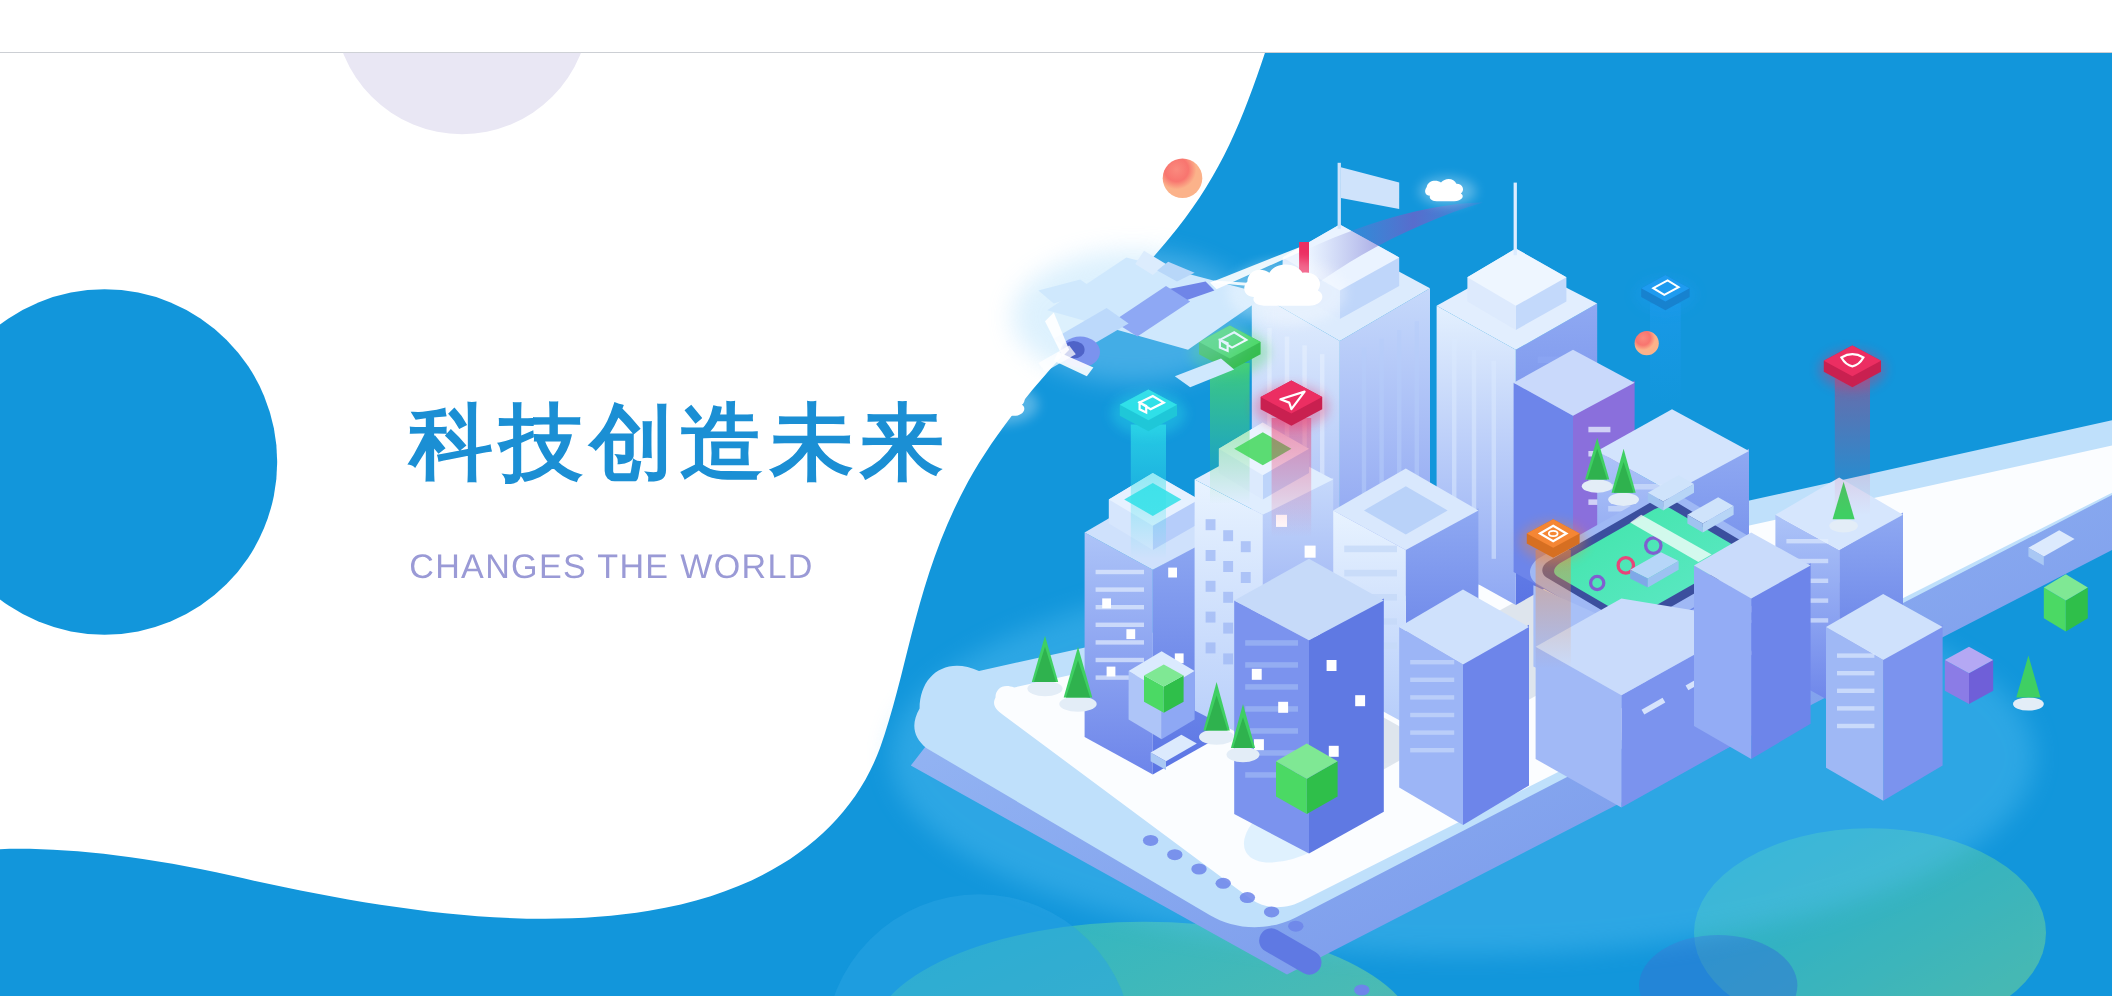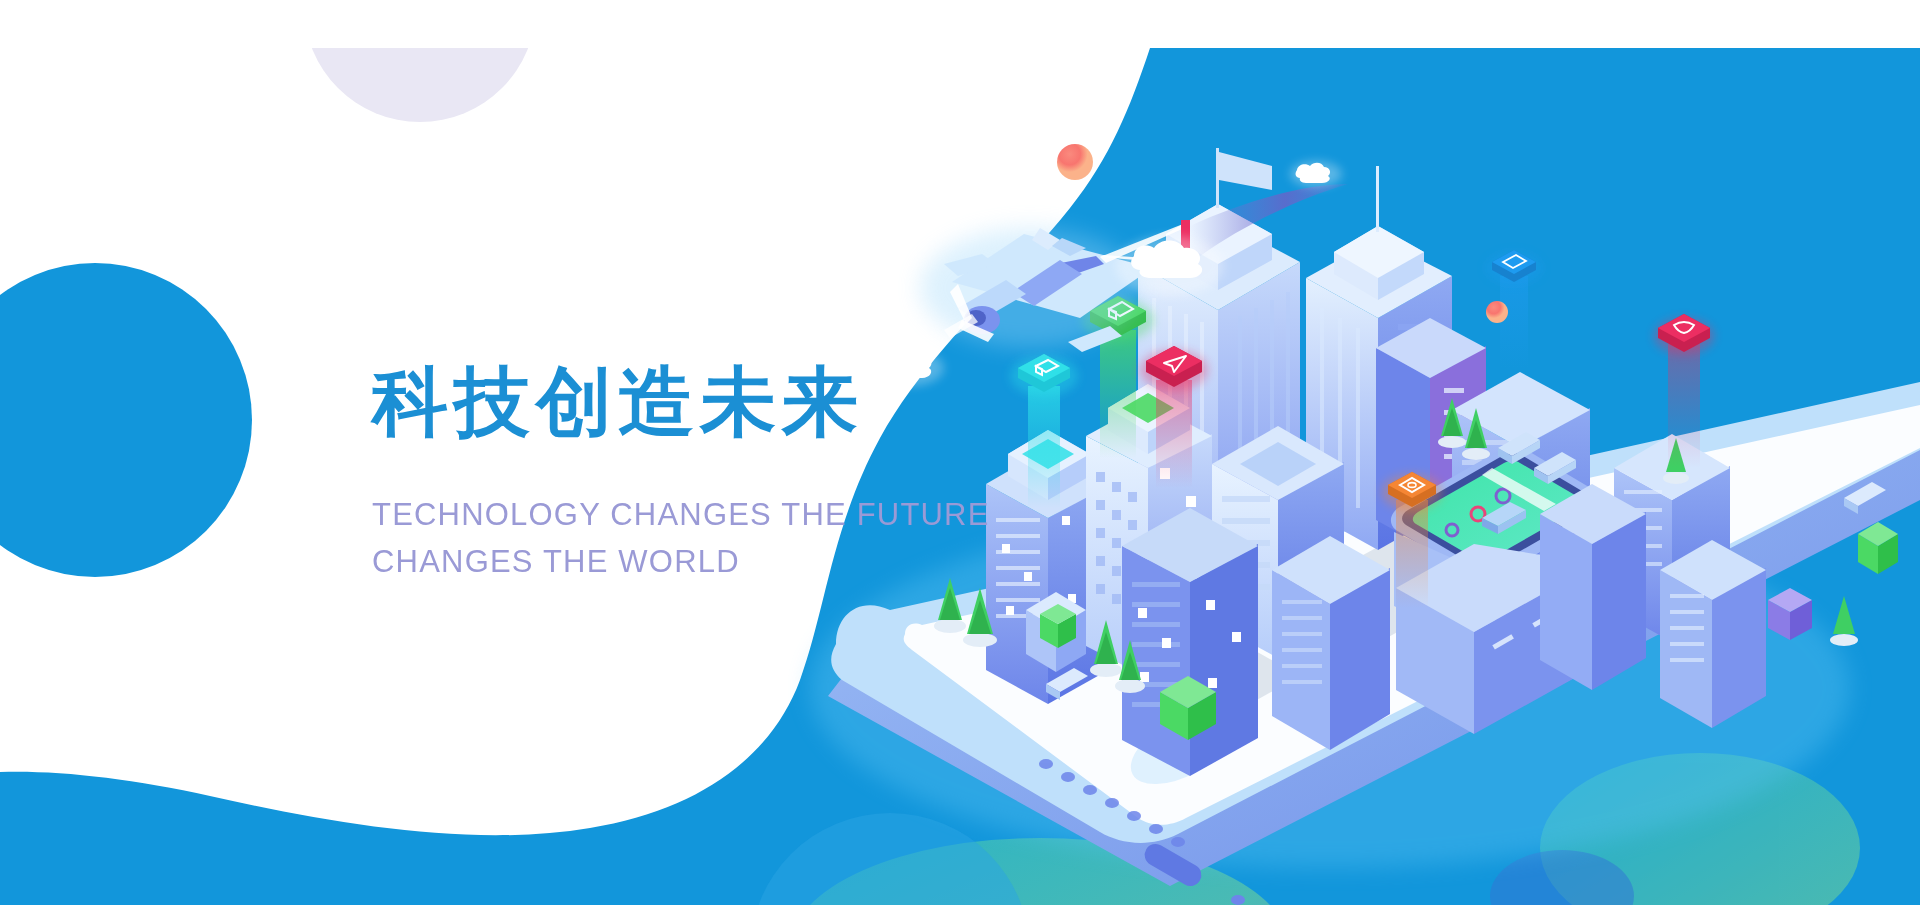--- a/index.html
+++ b/index.html
@@ -661,18 +661,17 @@
       <circle cx="1075" cy="114" r="18" fill="url(#balloonG)"></circle>
     </g>
     <g>
       <circle cx="1497" cy="264" r="11" fill="url(#balloonG)"></circle>
     </g>
   </svg>
 
   <div id="text-block">
     <h1 class="title-line" style="margin: 0px;">科技创造未来</h1>
     <div id="subtitle">
-      <p class="sub-line" style="margin: 0px;">TECHNOLOGY CHANGES THE FUTURE</p>
       <p class="sub-line" style="margin: 0px;">CHANGES THE WORLD</p>
     </div>
   </div>
 
 </div>
 
 </body></html>

